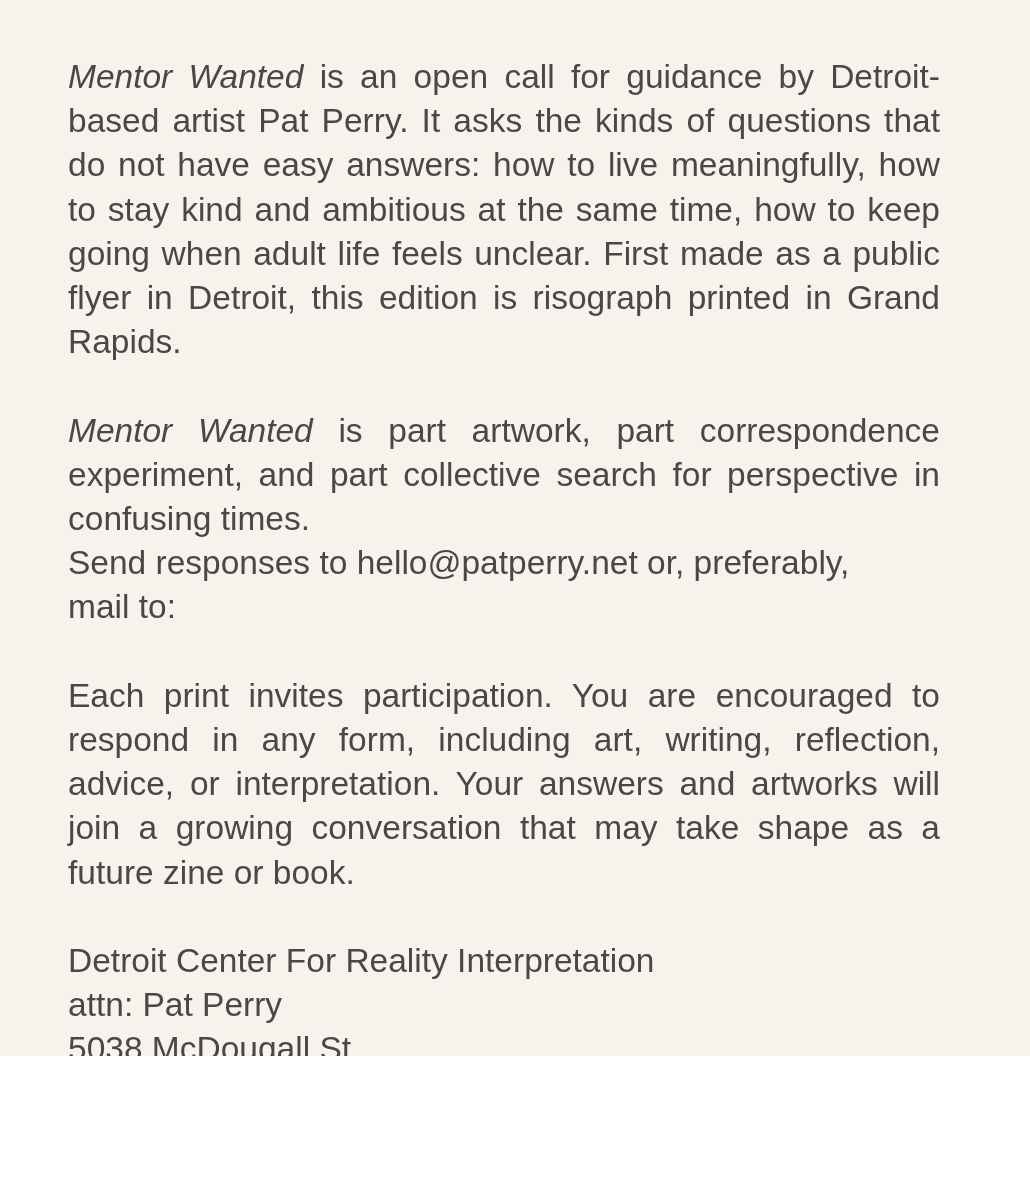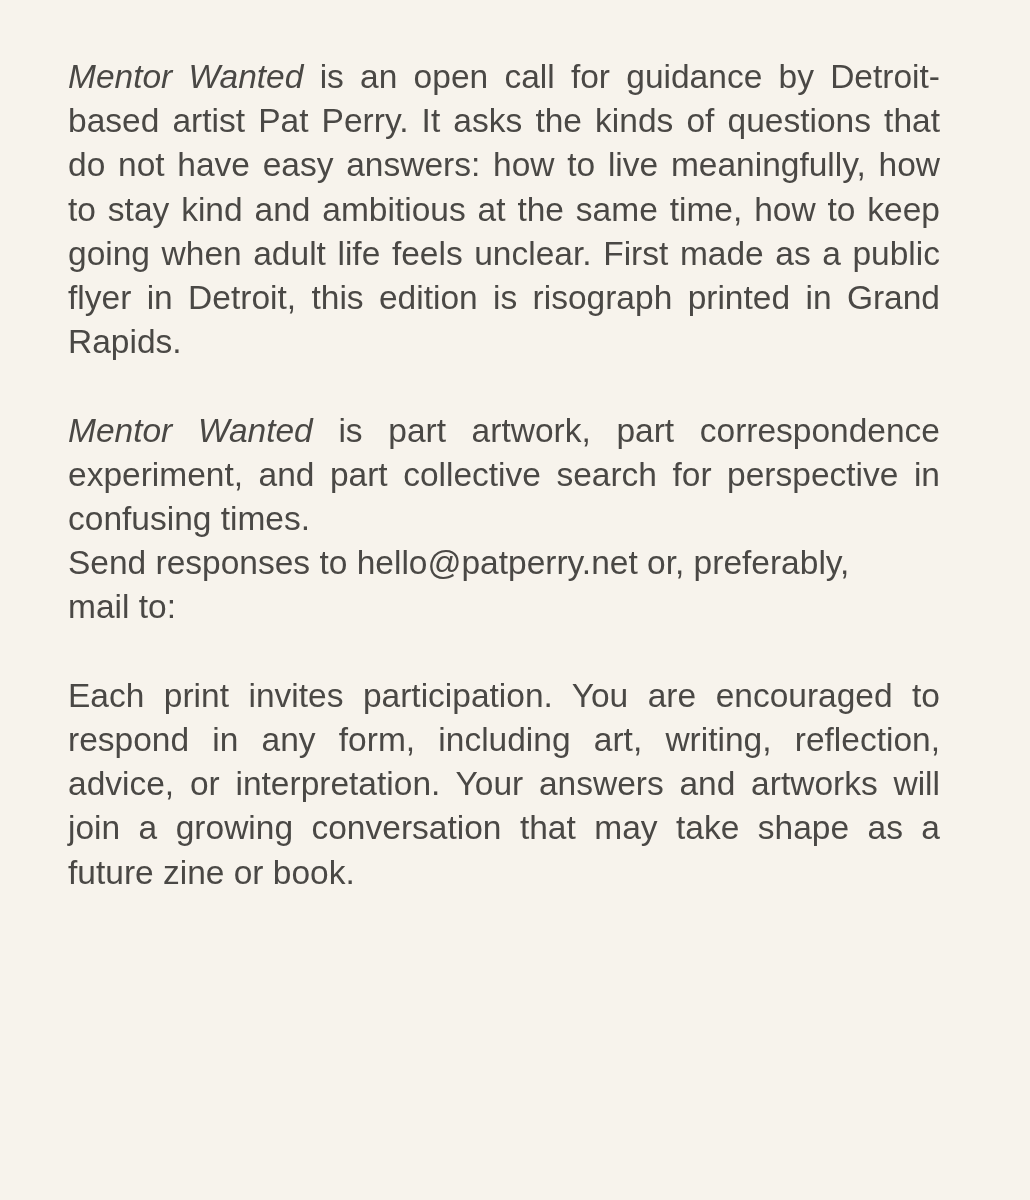--- a/index.html
+++ b/index.html
@@ -3,21 +3,21 @@
 <meta charset="utf-8">
 <style>
   :root {
     --bg: #f7f3ec;
     --fg: #4a4845;
   }
   * { box-sizing: border-box; }
   html, body { margin: 0; padding: 0; }
   .page {
     width: 1030px;
-    height: 1200px;
+    height: 1056px;
     background: var(--bg);
     overflow: hidden;
   }
   .text-block {
     padding: 55px 90px 0 68px;
     font-family: "Liberation Sans", sans-serif;
     font-size: 33.5px;
     line-height: 44.2px;
     color: var(--fg);
   }
@@ -37,15 +37,16 @@
 
 <div class="page">
   <div class="text-block">
 
     <p class="para justify"><em>Mentor Wanted</em><span> is an open call for guidance by Detroit-based artist Pat Perry. It asks the kinds of questions that do not have easy answers: how to live meaningfully, how to stay kind and ambitious at the same time, how to keep going when adult life feels unclear. First made as a public flyer in Detroit, this edition is risograph printed in Grand Rapids.</span></p>
 
     <p class="para justify"><em>Mentor Wanted</em><span> is part artwork, part correspondence experiment, and part collective search for perspective in confusing times.</span><br><span>Send responses to </span><span>hello@patperry.net</span><span> or, preferably,</span><br><span>mail to:</span></p>
 
     <p class="para justify"><span>Each print invites participation. You are encouraged to respond in any form, including art, writing, reflection, advice, or interpretation. Your answers and artworks will join a growing conversation that may take shape as a future zine or book.</span></p>
 
+    <p class="para"><span>Detroit Center For Reality Interpretation</span><br><span>attn: Pat Perry</span><br><span>5038 McDougall St.</span><br><span>Detroit, MI 48211</span></p>
 
   </div>
 </div>
 
 </body></html>

